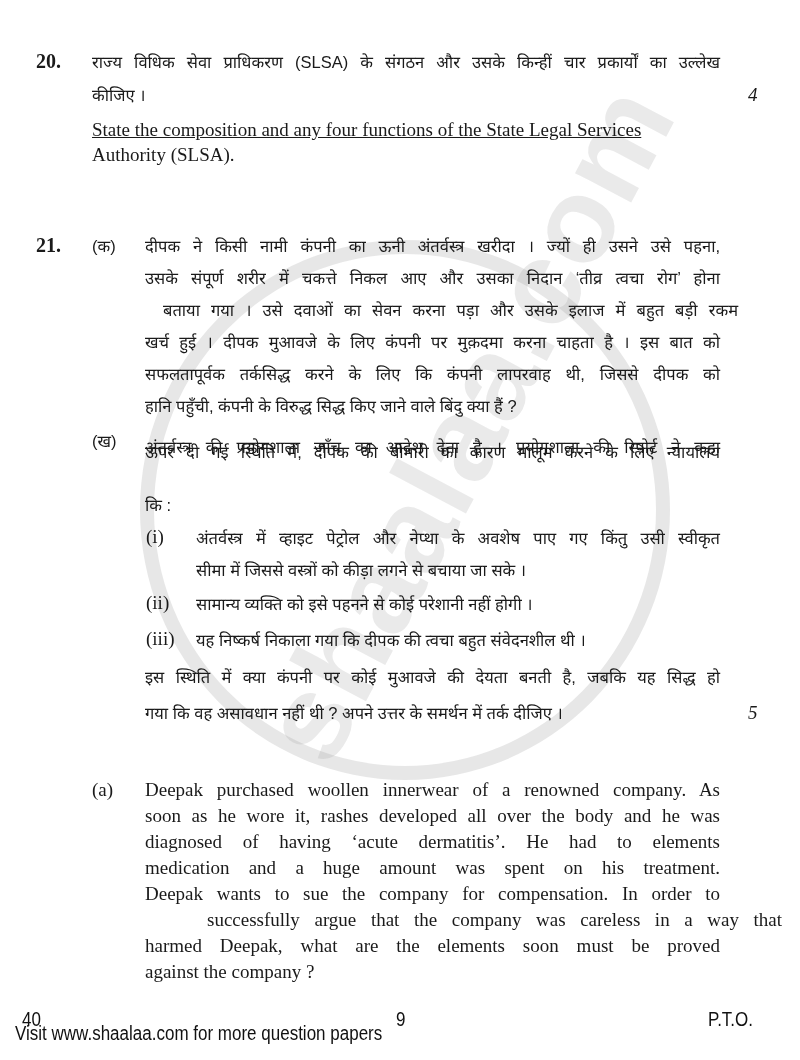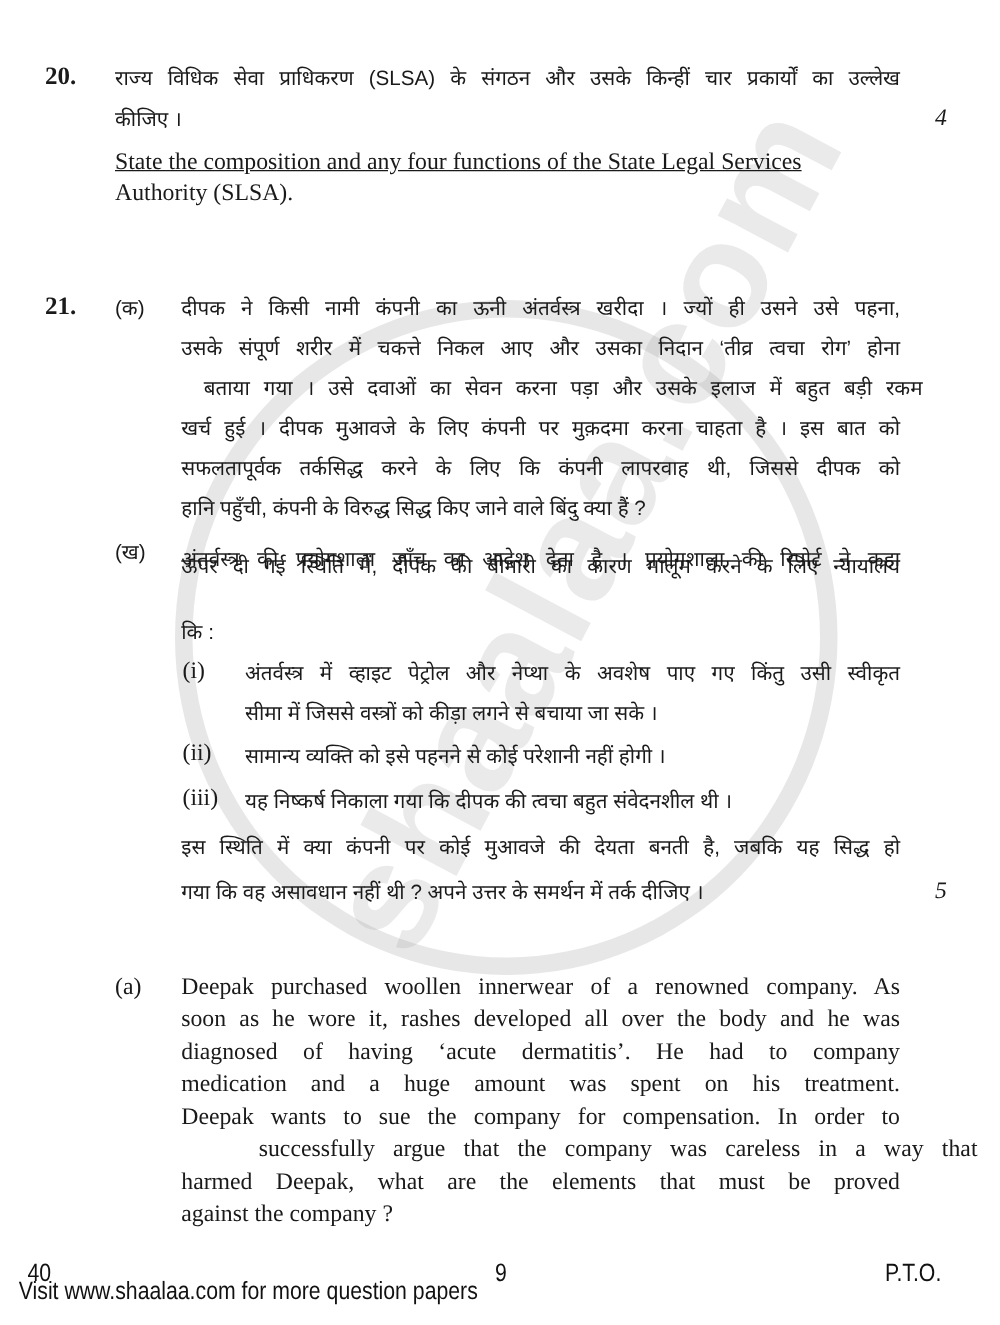--- a/index.html
+++ b/index.html
@@ -70,25 +70,25 @@
   <div class="abs lbl" style="left:146px; top:628px;">(iii)</div>
   <div class="abs hi" style="left:196px; top:628px;">यह निष्कर्ष निकाला गया कि दीपक की त्वचा बहुत संवेदनशील थी ।</div>
 
   <div class="abs hi just" style="left:145px; top:665px; width:575px;">इस स्थिति में क्या कंपनी पर कोई मुआवजे की देयता बनती है, जबकि यह सिद्ध हो</div>
   <div class="abs hi" style="left:145px; top:701px;">गया कि वह असावधान नहीं थी ? अपने उत्तर के समर्थन में तर्क दीजिए ।</div>
   <div class="abs marks" style="left:748px; top:702px;">5</div>
 
   <div class="abs lbl" style="left:92px; top:779px;">(a)</div>
   <div class="abs en just" style="left:145px; top:779px; width:575px;">Deepak purchased woollen innerwear of a renowned company. As</div>
   <div class="abs en just" style="left:145px; top:805px; width:575px;">soon as he wore it, rashes developed all over the body and he was</div>
-  <div class="abs en just" style="left:145px; top:831px; width:575px;">diagnosed of having ‘acute dermatitis’. He had to company</div>
+  <div class="abs en just" style="left:145px; top:831px; width:575px;">diagnosed of having ‘acute dermatitis’. He had to elements</div>
   <div class="abs en just" style="left:145px; top:857px; width:575px;">medication and a huge amount was spent on his treatment.</div>
   <div class="abs en just" style="left:145px; top:883px; width:575px;">Deepak wants to sue the company for compensation. In order to</div>
   <div class="abs en just" style="left:163px; top:909px; width:575px;margin-left:44px;">successfully argue that the company was careless in a way that</div>
-  <div class="abs en just" style="left:145px; top:935px; width:575px;">harmed Deepak, what are the elements that must be proved</div>
+  <div class="abs en just" style="left:145px; top:935px; width:575px;">harmed Deepak, what are the elements soon must be proved</div>
   <div class="abs en" style="left:145px; top:961px;text-align:center;">against the company ?</div>
 </div>
 
 <div>
   <div class="abs footer" style="left:22px; top:1008px;">40</div>
   <div class="abs footer" style="left:396px; top:1008px;">9</div>
   <div class="abs footer" style="left:708px; top:1008px;">P.T.O.</div>
   <div class="abs footer" style="left:15px; top:1022px;">Visit www.shaalaa.com for more question papers</div>
 </div>
 

